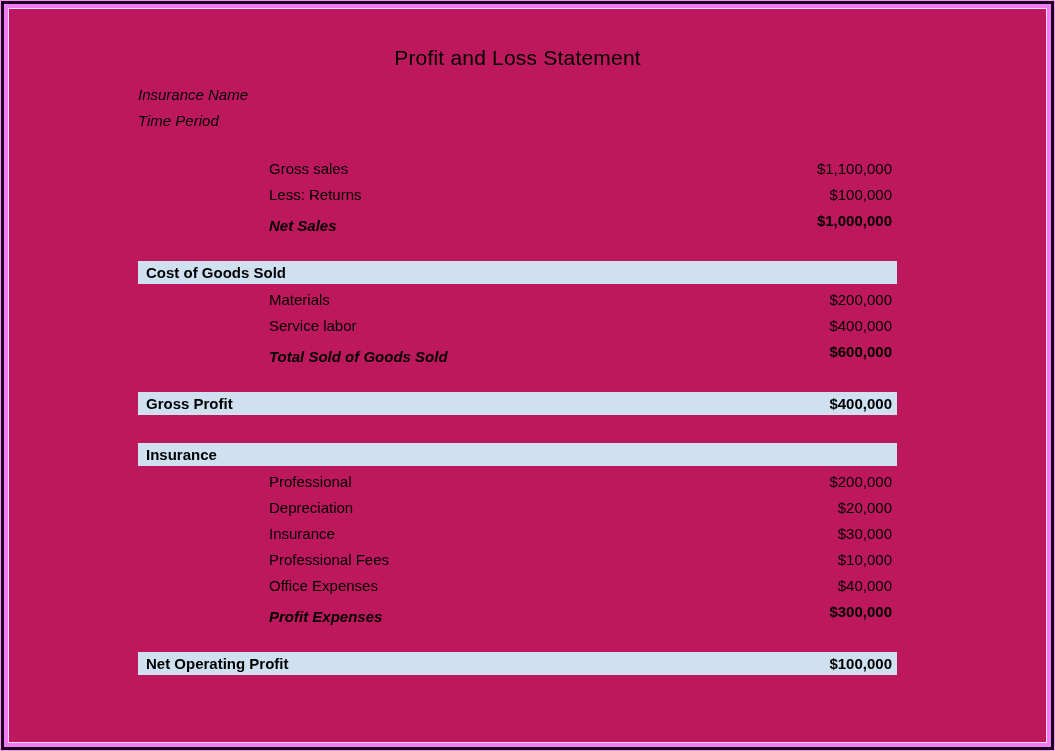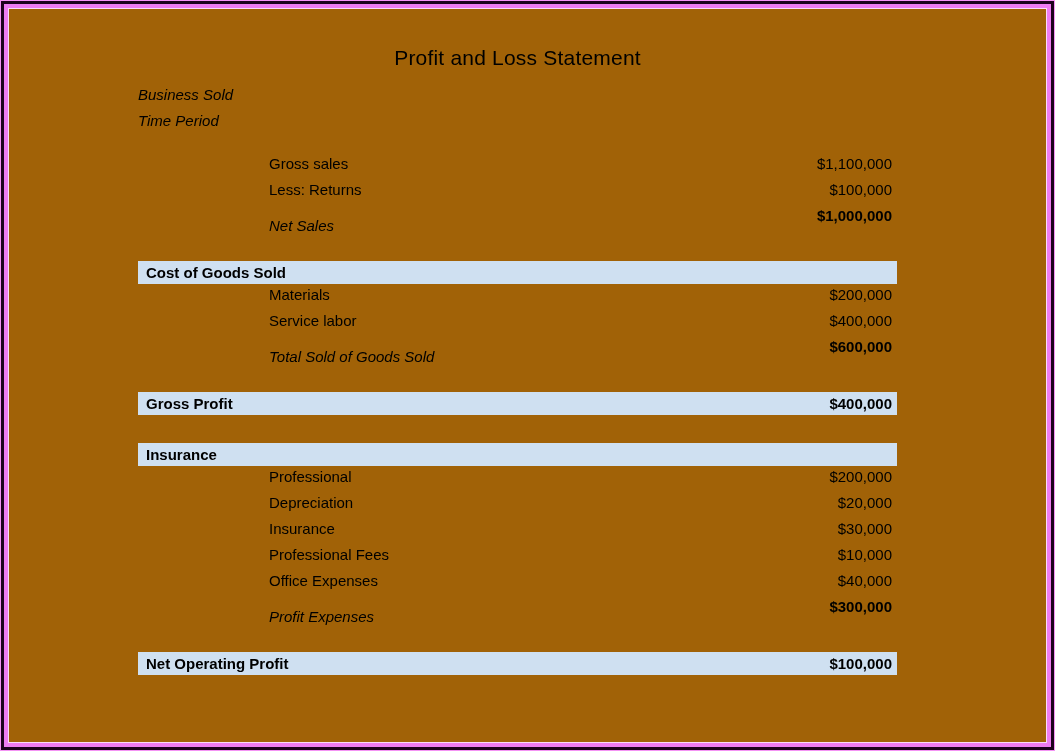--- a/index.html
+++ b/index.html
@@ -25,21 +25,21 @@
     box-sizing: border-box;
     width: 100%;
     height: 100%;
     border: 4px solid var(--frame-inner, #ef7cf2);
   }
   .page {
     box-sizing: border-box;
     width: 100%;
     height: 100%;
     border: 1px solid var(--frame-faint, #fbdafb);
-    background: #a16207;
+    background: #be185d;
     overflow: hidden;
   }
   .sheet {
     width: 759px;
     margin-left: 129px;
   }
   h1.doc-title {
     margin: 37px 0 0 0;
     text-align: center;
     font-size: 21px;
@@ -66,41 +66,42 @@
     justify-content: space-between;
     padding: 0 5px 0 8px;
     font-size: 15px;
     font-weight: 700;
   }
   .rows { margin-top: 2px; }
   .row {
     box-sizing: border-box;
     height: 26px;
     display: flex;
+    align-items: center;
     justify-content: space-between;
     padding: 0 5px 0 131px;
     font-size: 15px;
   }
   .row .row-label { font-weight: 400; }
   .row .row-value { font-weight: 400; }
-  .row.total .row-label { font-weight: 400; font-style: italic; margin-top: 10px; }
+  .row.total .row-label { font-weight: 700; font-style: italic; margin-top: 10px; }
   .row.total .row-value { font-weight: 700; }
   .bar-value { font-weight: 700; }
 </style>
 </head>
 <body>
 
 <div class="frame1">
  <div class="frame2">
   <div class="frame3">
    <div class="page">
     <div class="sheet">
 
       <h1 class="doc-title">Profit and Loss Statement</h1>
-      <div class="meta first">Business Sold</div>
+      <div class="meta first">Insurance Name</div>
       <div class="meta">Time Period</div>
 
       <div class="section first">
         <div class="rows">
           <div class="row">
             <span class="row-label">Gross sales</span>
             <span class="row-value">$1,100,000</span>
           </div>
           <div class="row">
             <span class="row-label">Less: Returns</span>

